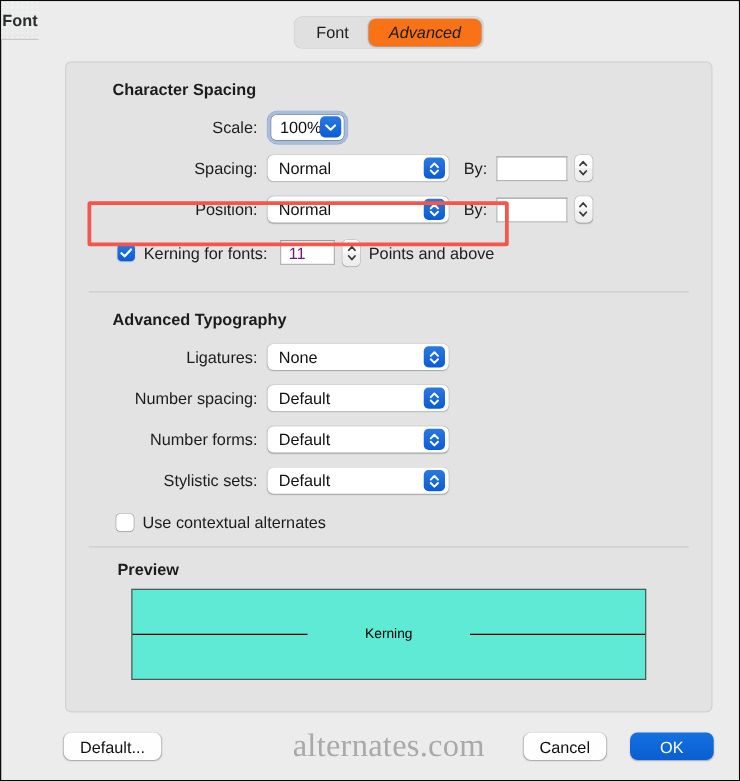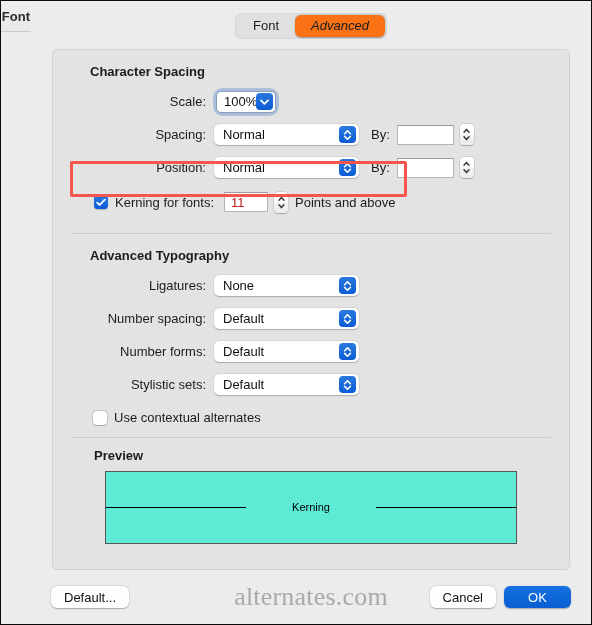--- a/index.html
+++ b/index.html
@@ -197,21 +197,21 @@
 
   
   .textfield {
     height: 20px;
     width: 57px;
     background: #fff;
     border: 1px solid #b4b4b4;
     border-top-color: #9b9b9b;
     box-sizing: border-box;
     font-size: 13px;
-    color: #b91c1c;
+    color: #701a75;
     display: flex;
     align-items: center;
     padding: 0 6px;
   }
   .textfield.kern { width: 44px; }
 
   .by-label {
     font-size: 13px;
     color: #1c1c1c;
     margin: 0 7px 0 12px;
@@ -365,21 +365,21 @@
     left: 0; right: 0;
     top: 50%;
     transform: translateY(-50%);
     text-align: center;
     font-family: "Liberation Serif", serif;
     font-size: 26px;
     color: #a9a9a9;
     pointer-events: none;
     letter-spacing: .2px;
   }
-  .cancel-wrap { margin-right: 8px; }
+  .cancel-wrap { margin-right: 19px; }
 </style>
 </head>
 <body>
 
 <div class="window">
 
   <div class="titlebar">
     <span class="titlebar-title">Font</span>
   </div>
 

